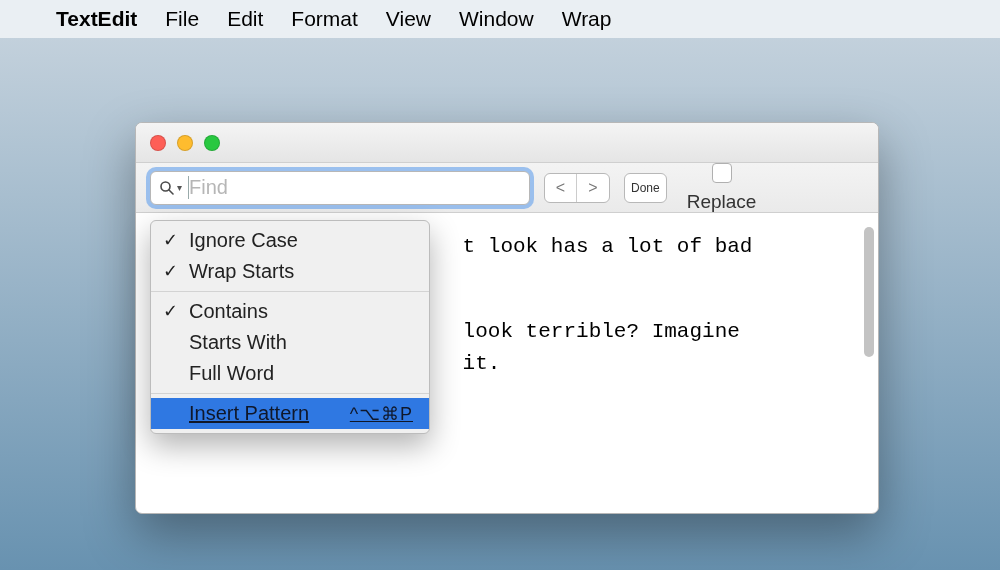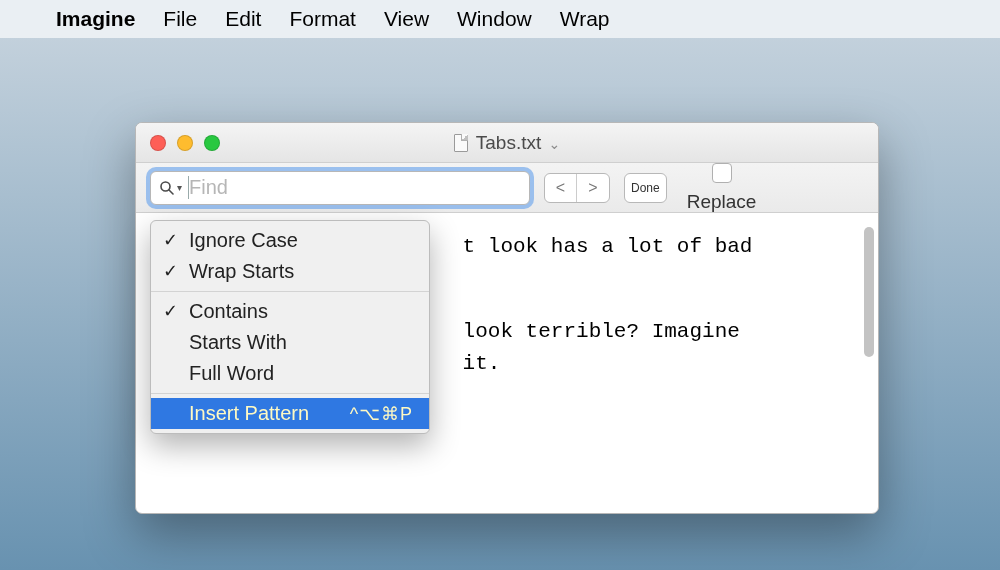--- a/index.html
+++ b/index.html
@@ -191,55 +191,49 @@
 .popover .item .check {
   position: absolute; left: 12px; top: 4px;
   font-size: 18px;
 }
 .popover .divider {
   height: 1px; background: #d3d3d3;
   margin: 4px 0;
 }
 .popover .item.highlight {
   background: #2f78e2;
-  color: #fef9c3;
+  color: #0f172a;
   display: flex; align-items: center; justify-content: space-between;
   padding-right: 16px;
+  text-decoration: underline;
 }
 .popover .item.highlight .shortcut {
   font-size: 18px; letter-spacing: 1px;
 }
 </style>
 </head>
 <body>
 
 <div class="menubar">
   <span class="apple"></span>
-  <span class="appname">Imagine</span>
+  <span class="appname">TextEdit</span>
   <span class="menuitem">File</span>
   <span class="menuitem">Edit</span>
   <span class="menuitem">Format</span>
   <span class="menuitem">View</span>
   <span class="menuitem">Window</span>
   <span class="menuitem">Wrap</span>
 </div>
 
 <div class="window">
   <div class="titlebar">
     <div class="traffic">
       <div class="dot red"></div>
       <div class="dot yellow"></div>
       <div class="dot green"></div>
-    </div>
-    <div class="title-center">
-      <span class="doc-icon"></span>
-      <span class="title-text">
-        <span>Tabs.txt</span>
-        <span class="chev">⌄</span>
-      </span>
     </div>
   </div>
 
   <div class="findbar">
     <div class="search-wrap">
       <span class="search-glyph">
         <span class="mag">
           <svg viewBox="0 0 16 16">
               <circle cx="6.5" cy="6.5" r="4.5" fill="none" stroke="#4a4a4a" stroke-width="1.6"></circle>
               <line x1="10" y1="10" x2="14" y2="14" stroke="#4a4a4a" stroke-width="1.6" stroke-linecap="round"></line>

